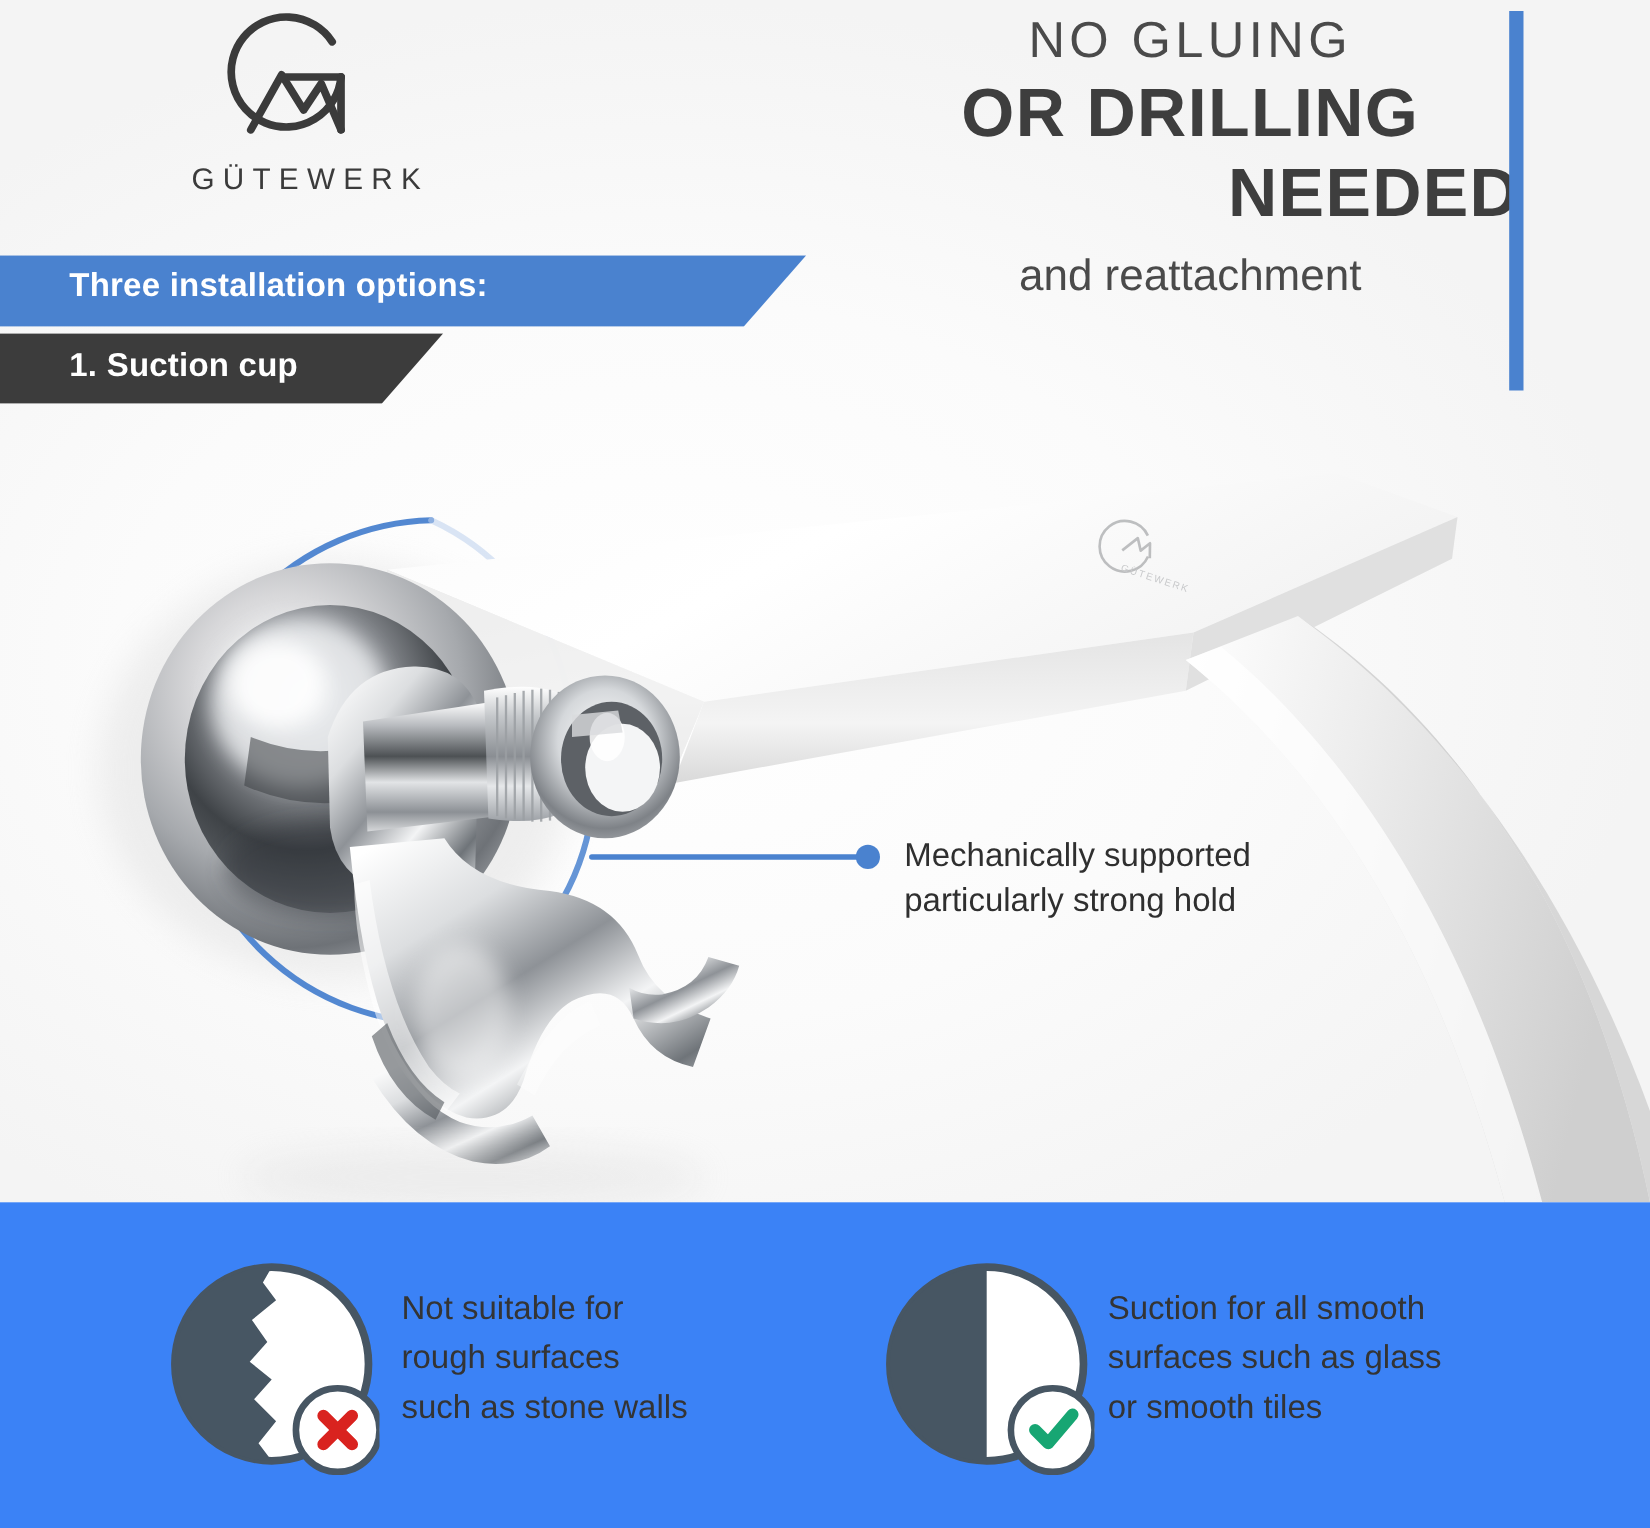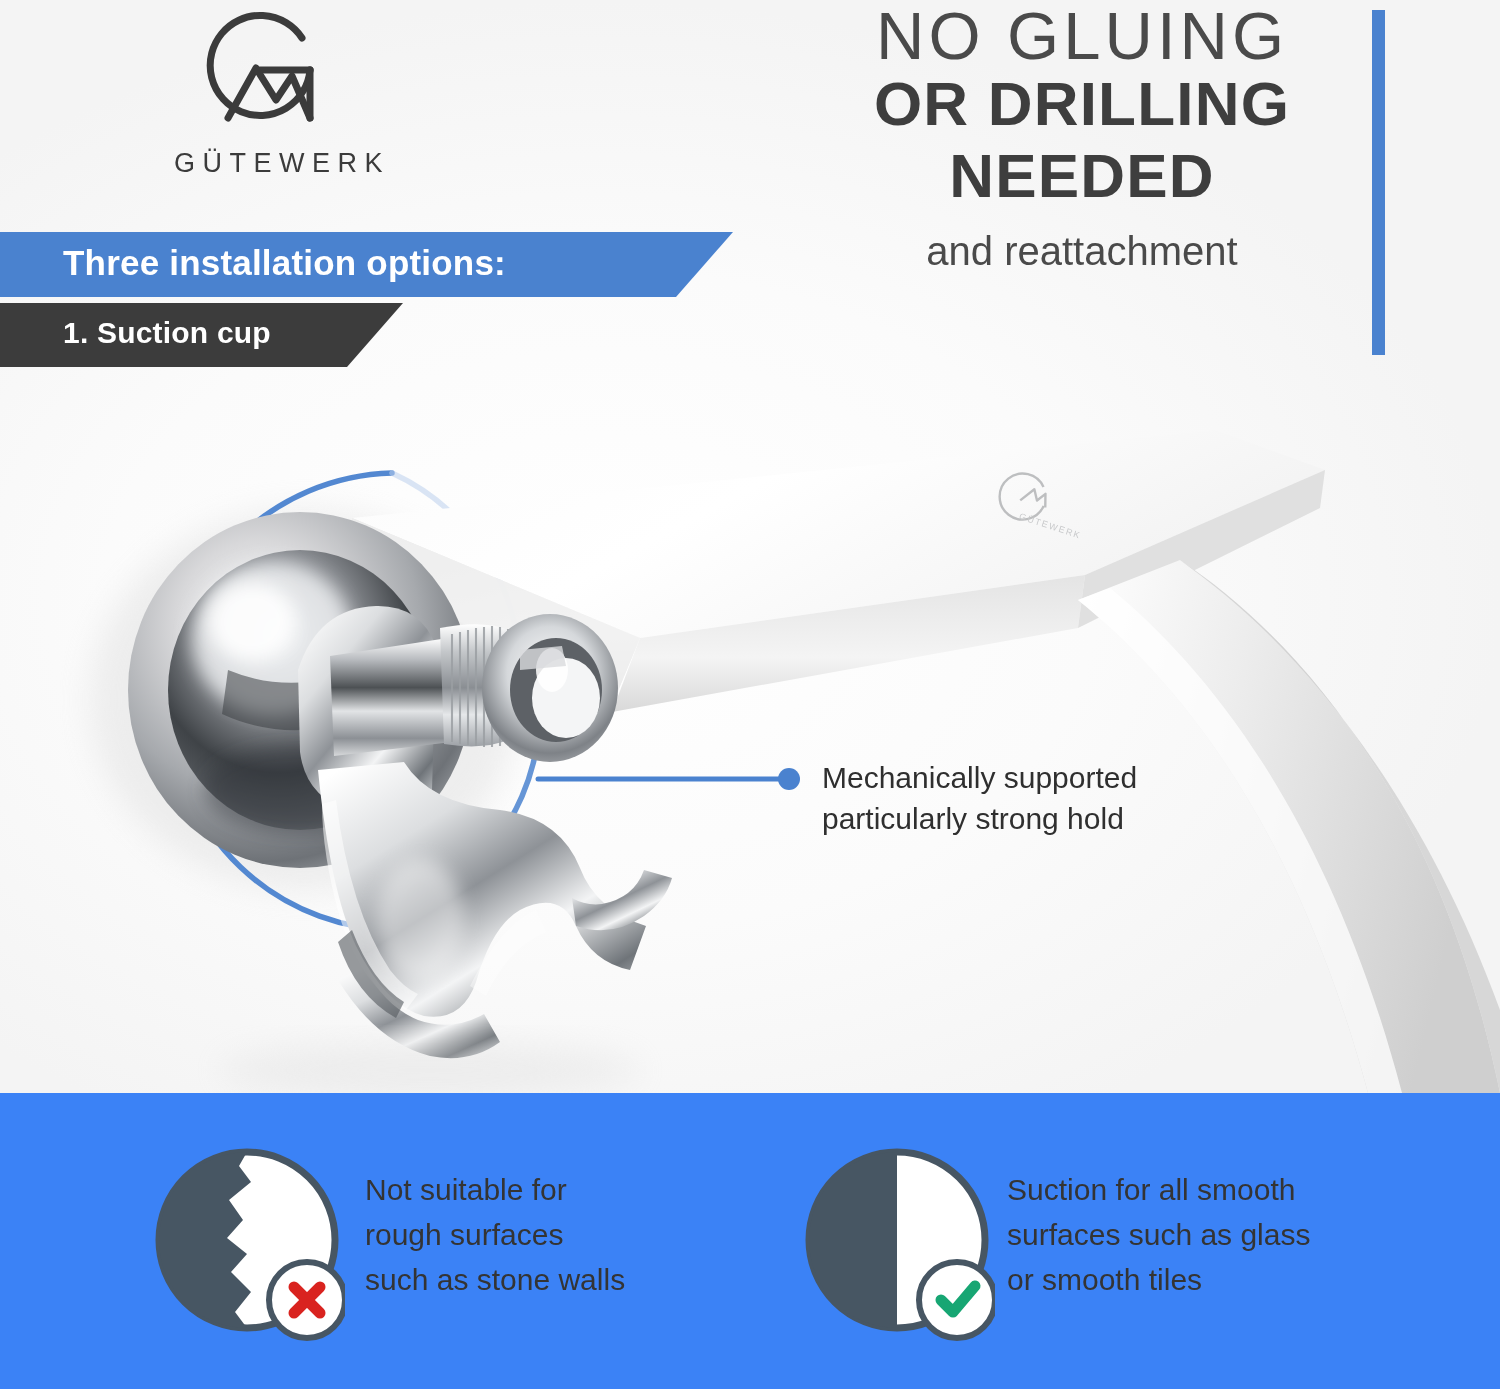--- a/index.html
+++ b/index.html
@@ -25,48 +25,49 @@
   .logo-word{
     position:absolute;left:0;top:140px;width:260px;
     text-align:center;
     font-size:27px;letter-spacing:7.5px;font-weight:500;color:#3b3b3b;
     font-family:"Liberation Sans", sans-serif;
   }
 
   
   .hdr{position:absolute;right:118px;top:0;width:600px;text-align:center;}
   .hdr-l1{
-    font-size:67px;line-height:64px;letter-spacing:4px;font-weight:300;
+    font-size:46px;line-height:64px;letter-spacing:4px;font-weight:300;
     color:#4a4a4a;margin-top:4px;
   }
   .hdr-l2{
     font-size:62px;line-height:72px;letter-spacing:1.2px;font-weight:bold;
     color:#3e3e3e;
   }
   .hdr-l3{
     font-size:62px;line-height:72px;letter-spacing:1.2px;font-weight:bold;
     color:#3e3e3e;
+    text-align:right;
   }
   .hdr-sub{
     font-size:40px;line-height:50px;font-weight:300;color:#4a4a4a;margin-top:14px;
   }
   .hdr-bar{
     position:absolute;left:1372px;top:10px;width:13px;height:345px;
     background:#4a82cf;
   }
 
   
   .banner-blue{
     position:absolute;left:0;top:232px;width:733px;height:65px;
     background:#4a82cf;
     clip-path:polygon(0 0, 733px 0, 676px 65px, 0 65px);
   }
   .banner-blue span{
     position:absolute;left:63px;top:11px;
-    font-size:35px;font-weight:bold;color:#ffffff;letter-spacing:0.2px;
+    font-size:30px;font-weight:bold;color:#ffffff;letter-spacing:0.2px;
   }
   .banner-dark{
     position:absolute;left:0;top:303px;width:403px;height:64px;
     background:#3c3c3c;
     clip-path:polygon(0 0, 403px 0, 347px 64px, 0 64px);
   }
   .banner-dark span{
     position:absolute;left:63px;top:13px;
     font-size:30px;font-weight:bold;color:#ffffff;letter-spacing:0.2px;text-align:center;
   }

